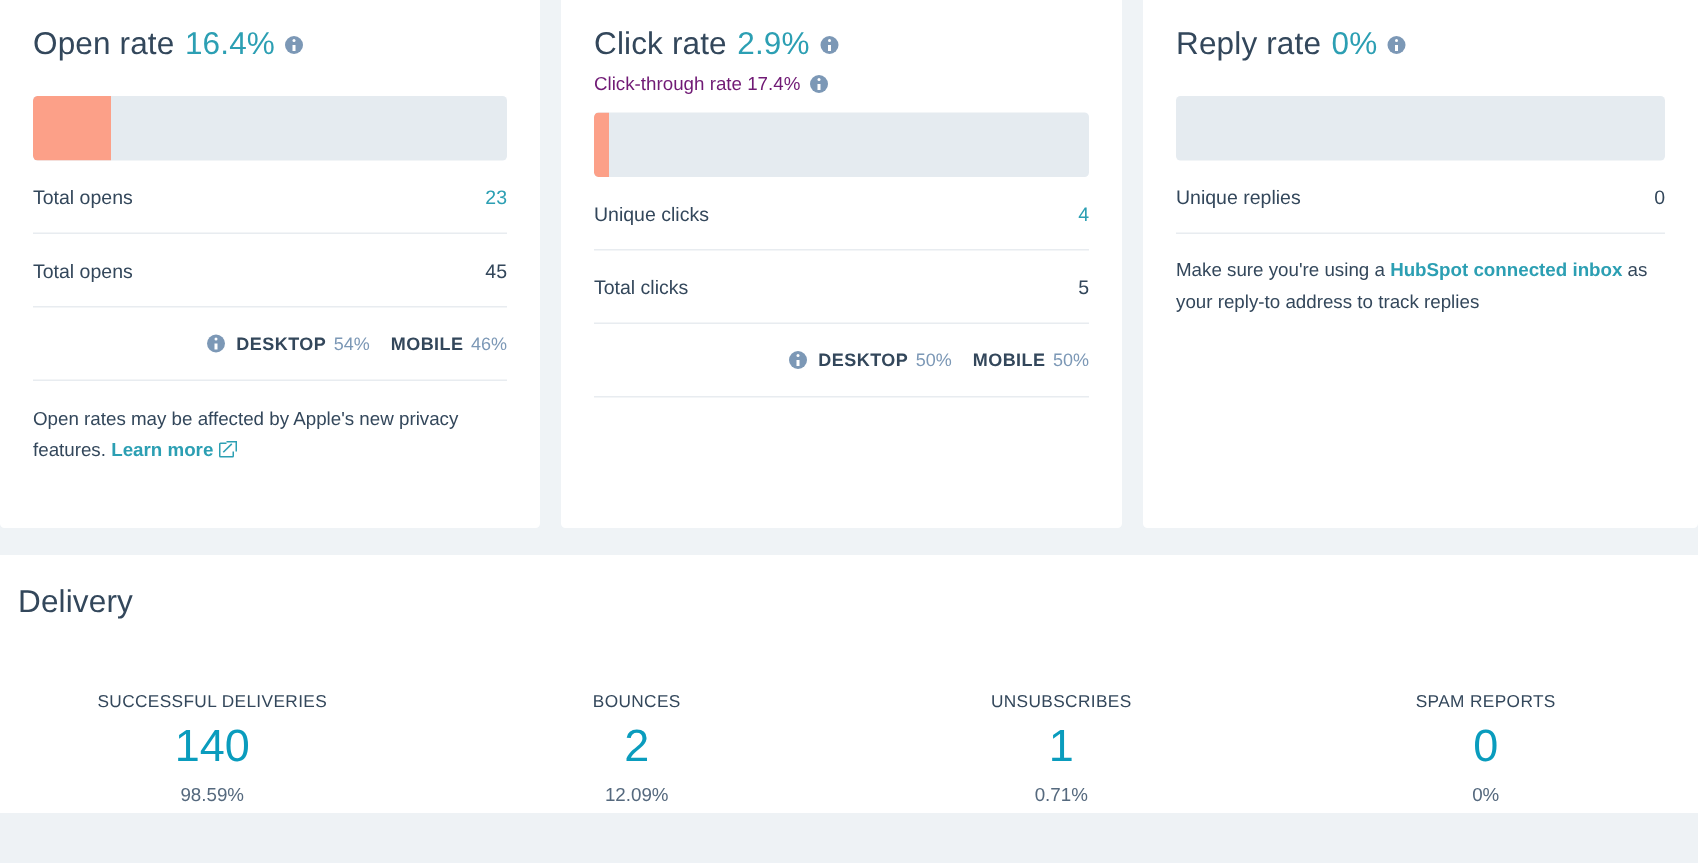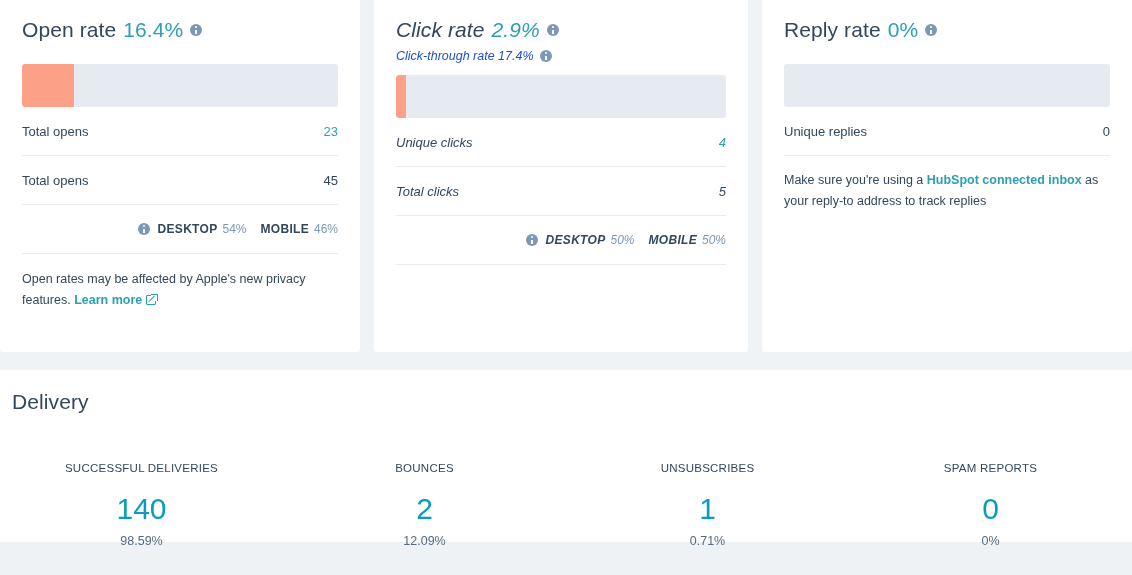--- a/index.html
+++ b/index.html
@@ -18,21 +18,21 @@
     background:#eff3f6;
   }
   .card {
     position:absolute; top:0; height:352px;
     background:#ffffff;
     border-bottom-left-radius:3px;
     border-bottom-right-radius:3px;
     padding:0 22px;
   }
   .card.c1 { left:0;    width:360px; }
-  .card.c2 { left:374px; width:374px;font-style:italic; }
+  .card.c2 { left:374px; width:374px; }
   .card.c3 { left:762px; width:370px; }
 
   
   .card-head {
     display:flex; align-items:center;
     padding-top:18px;
     white-space:nowrap;
   }
   .card-title {
     font-size:21px; font-weight:400; color:#33475b;
@@ -58,21 +58,21 @@
   .info-icon::after {
     content:""; position:absolute;
     left:5px; top:5.5px; width:2px; height:4.5px;
     background:#fff;
   }
 
   .sub-head {
     display:flex; align-items:center;
     margin-top:7px; white-space:nowrap;
   }
-  .sub-head-text { font-size:12.5px; color:#1d4ed8; }
+  .sub-head-text { font-size:12.5px; color:#701a75; }
   .sub-head .info-icon { margin-left:6px; }
 
   
   .bar-wrap {
     height:43px; border-radius:3px;
     background:#e5ebf0; overflow:hidden;
   }
   .bar-fill { height:100%; background:#fca088; border-radius:3px 0 0 3px; }
 
   
@@ -142,21 +142,21 @@
   .delivery-stats {
     display:flex; margin-top:48px;
   }
   .dstat { flex:1; text-align:center; }
   .dstat-label {
     font-size:11.5px; color:#33475b;
     letter-spacing:.25px; font-weight:400;
   }
   .dstat-value {
     font-size:30px; color:#0a9cbd; font-weight:400;
-    margin-top:18px; line-height:34px;
+    margin-top:7px; line-height:34px;
   }
   .dstat-pct {
     font-size:12.5px; color:#55697e; margin-top:8px;
   }
 </style>
 </head>
 <body>
 
 <div class="cards-row">
 

